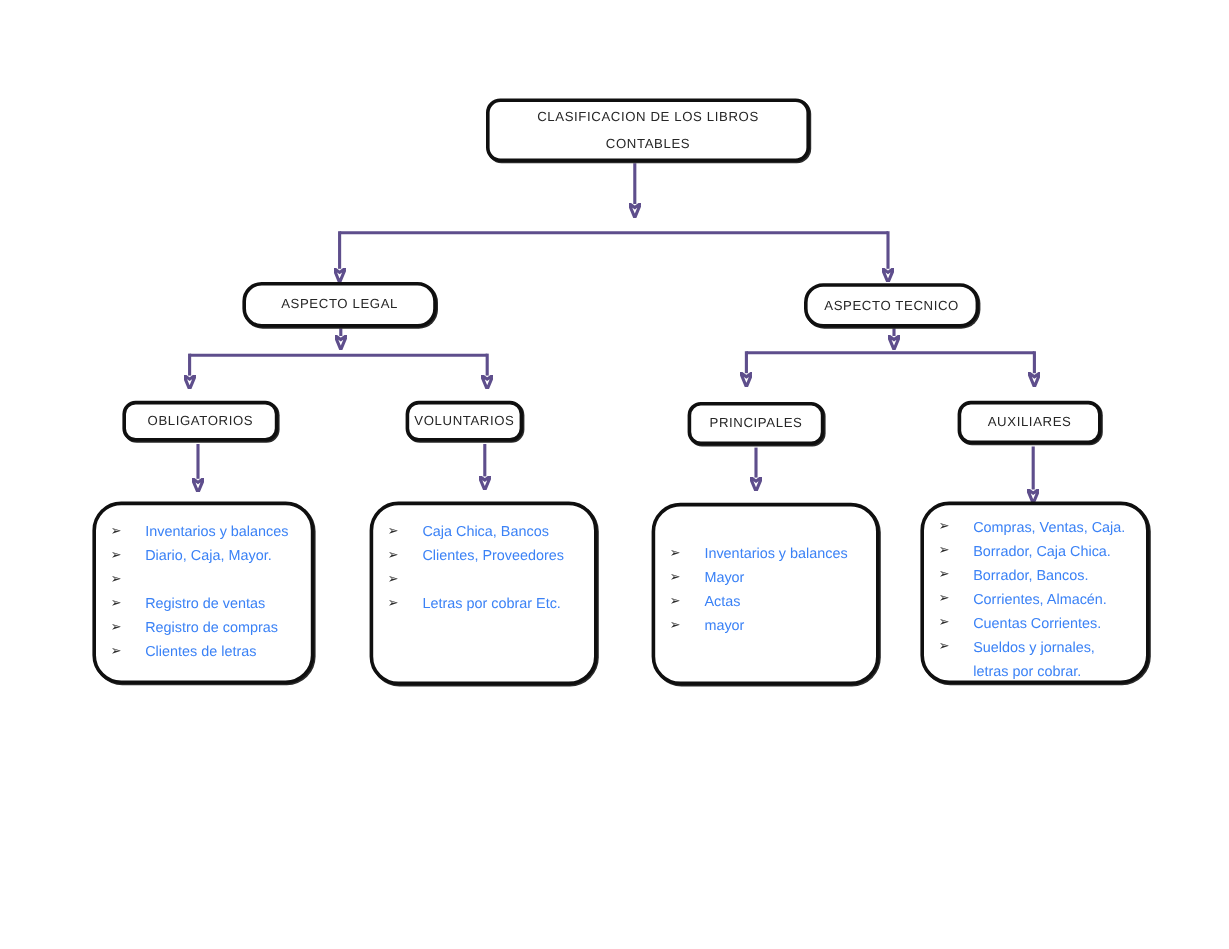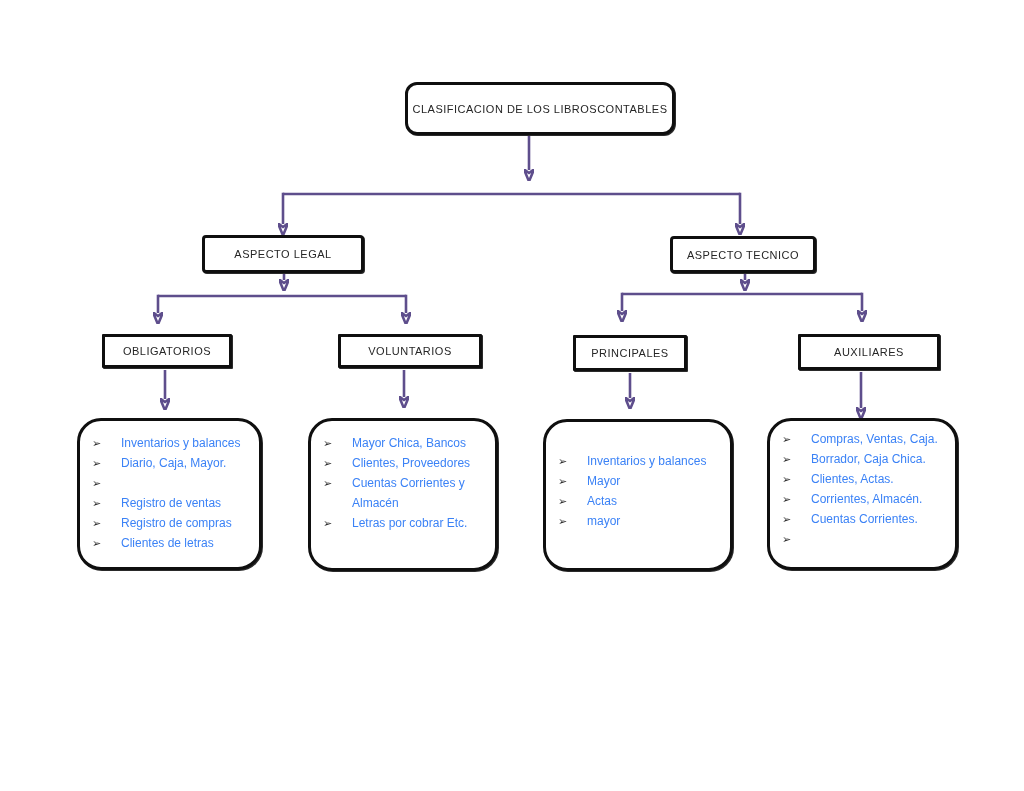--- a/index.html
+++ b/index.html
@@ -8,23 +8,23 @@
     font-family:"Liberation Sans", sans-serif; color:#262626; overflow:hidden;
   }
   .wires { position:absolute; left:0; top:0; width:1024px; height:791px; }
   .wires path { stroke:#5e4e8c; stroke-width:2.6; fill:none; }
 
   .node {
     position:absolute; box-sizing:border-box; background:#ffffff;
     border:3px solid #0f0f0f; display:flex; align-items:center; justify-content:center;
     text-align:center; font-size:11px; letter-spacing:0.5px; color:#262626;
   }
-  .node.root { border-radius:12px; flex-direction:row; line-height:22px; box-shadow:1px 1px 0 #2a2a2a; }
-  .node.lvl2 { border-radius:4px; box-shadow:1px 1px 0 #2a2a2a; }
-  .node.lvl3 { border-radius:1px;  box-shadow:1px 1px 0 #2a2a2a; }
+  .node.root { border-radius:12px; flex-direction:column; line-height:22px; box-shadow:1px 1px 0 #2a2a2a; }
+  .node.lvl2 { border-radius:16px; box-shadow:1px 1px 0 #2a2a2a; }
+  .node.lvl3 { border-radius:11px;  box-shadow:1px 1px 0 #2a2a2a; }
 
   .listbox {
     position:absolute; box-sizing:border-box; background:#ffffff;
     border:3px solid #0f0f0f; border-radius:24px;
     padding:12px 6px 6px 12px; font-size:12px; box-shadow:1px 1px 0 #2a2a2a;
   }
   .li { display:flex; align-items:flex-start; line-height:20px; }
   .bullet { width:29px; flex:0 0 29px; font-size:11px; color:#2b2b2b; }
   .li-text { white-space:pre-line; color:#3b82f6; }
 
@@ -73,27 +73,27 @@
   <div class="node lvl2" style="left:202px; top:235px; width:162px; height:38px;">
     <span>ASPECTO LEGAL</span>
   </div>
   <div class="node lvl2" style="left:670px; top:236px; width:146px; height:37px;text-align:right;">
     <span>ASPECTO TECNICO</span>
   </div>
 
   <div class="node lvl3" style="left:102px; top:334px; width:130px; height:34px;">
     <span>OBLIGATORIOS</span>
   </div>
-  <div class="node lvl3" style="left:338px; top:334px; width:144px; height:34px;">
+  <div class="node lvl3" style="left:338px; top:334px; width:98px; height:34px;">
     <span>VOLUNTARIOS</span>
   </div>
   <div class="node lvl3" style="left:573px; top:335px; width:114px; height:36px;align-items:center;">
     <span>PRINCIPALES</span>
   </div>
-  <div class="node lvl3" style="left:798px; top:334px; width:142px; height:36px;">
+  <div class="node lvl3" style="left:798px; top:334px; width:120px; height:36px;">
     <span>AUXILIARES</span>
   </div>
 
   <div class="listbox" id="list-obligatorios" style="left:77px; top:418px; width:185px; height:152px;">
       <div class="li">
         <span class="bullet">➢</span>
         <span class="li-text">Inventarios y balances</span>
       </div>
       <div class="li">
         <span class="bullet">➢</span>
@@ -112,30 +112,28 @@
       </div>
       <div class="li">
         <span class="bullet">➢</span>
         <span class="li-text">Clientes de letras</span>
       </div>
     </div>
 
   <div class="listbox" id="list-voluntarios" style="left:308px; top:418px; width:190px; height:153px;">
       <div class="li">
         <span class="bullet">➢</span>
-        <span class="li-text">Mayor Chica, Bancos</span>
+        <span class="li-text">Caja Chica, Bancos</span>
       </div>
       <div class="li">
         <span class="bullet">➢</span>
         <span class="li-text">Clientes, Proveedores</span>
       </div>
       <div class="li">
         <span class="bullet">➢</span>
-        <span class="li-text">Cuentas Corrientes y
-Almacén</span>
       </div>
       <div class="li">
         <span class="bullet">➢</span>
         <span class="li-text">Letras por cobrar Etc.</span>
       </div>
     </div>
 
   <div class="listbox" id="list-principales" style="left:543px; top:419px; width:190px; height:152px;">
       <div class="li">
         <span class="bullet">➢</span>
@@ -159,28 +157,30 @@
       <div class="li">
         <span class="bullet">➢</span>
         <span class="li-text">Compras, Ventas, Caja.</span>
       </div>
       <div class="li">
         <span class="bullet">➢</span>
         <span class="li-text">Borrador, Caja Chica.</span>
       </div>
       <div class="li">
         <span class="bullet">➢</span>
-        <span class="li-text">Clientes, Actas.</span>
+        <span class="li-text">Borrador, Bancos.</span>
       </div>
       <div class="li">
         <span class="bullet">➢</span>
         <span class="li-text">Corrientes, Almacén.</span>
       </div>
       <div class="li">
         <span class="bullet">➢</span>
         <span class="li-text">Cuentas Corrientes.</span>
       </div>
       <div class="li">
         <span class="bullet">➢</span>
+        <span class="li-text">Sueldos y jornales,
+letras por cobrar.</span>
       </div>
     </div>
 
 </div>
 
 </body></html>

